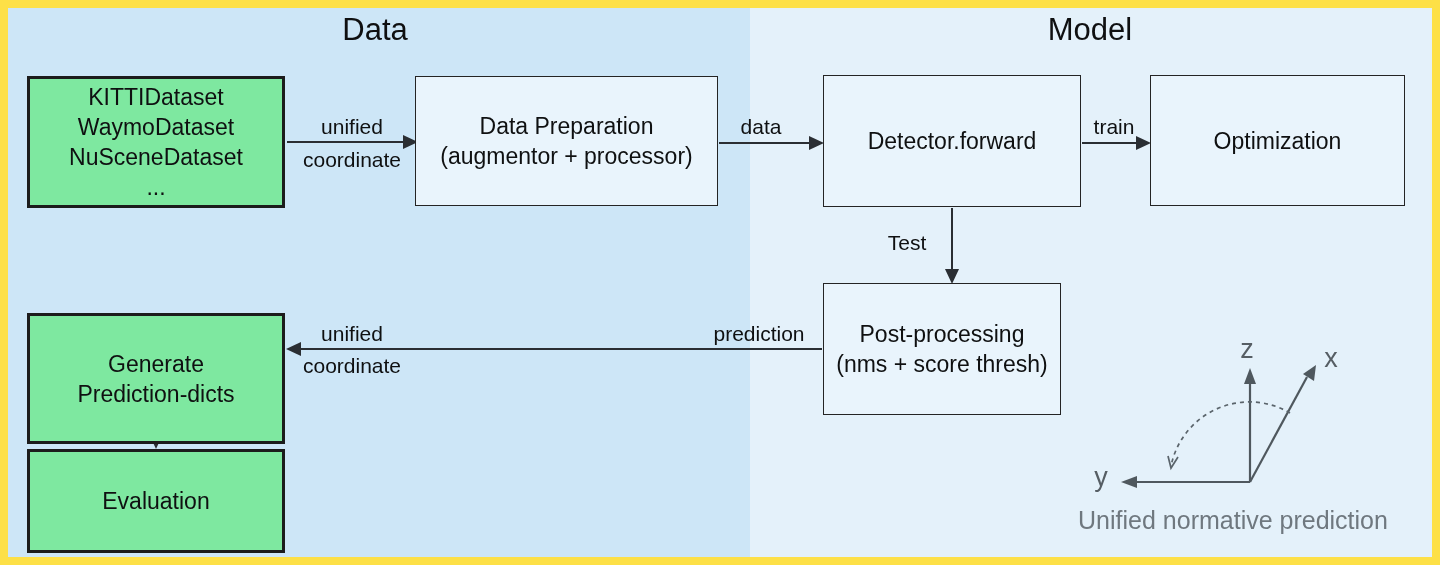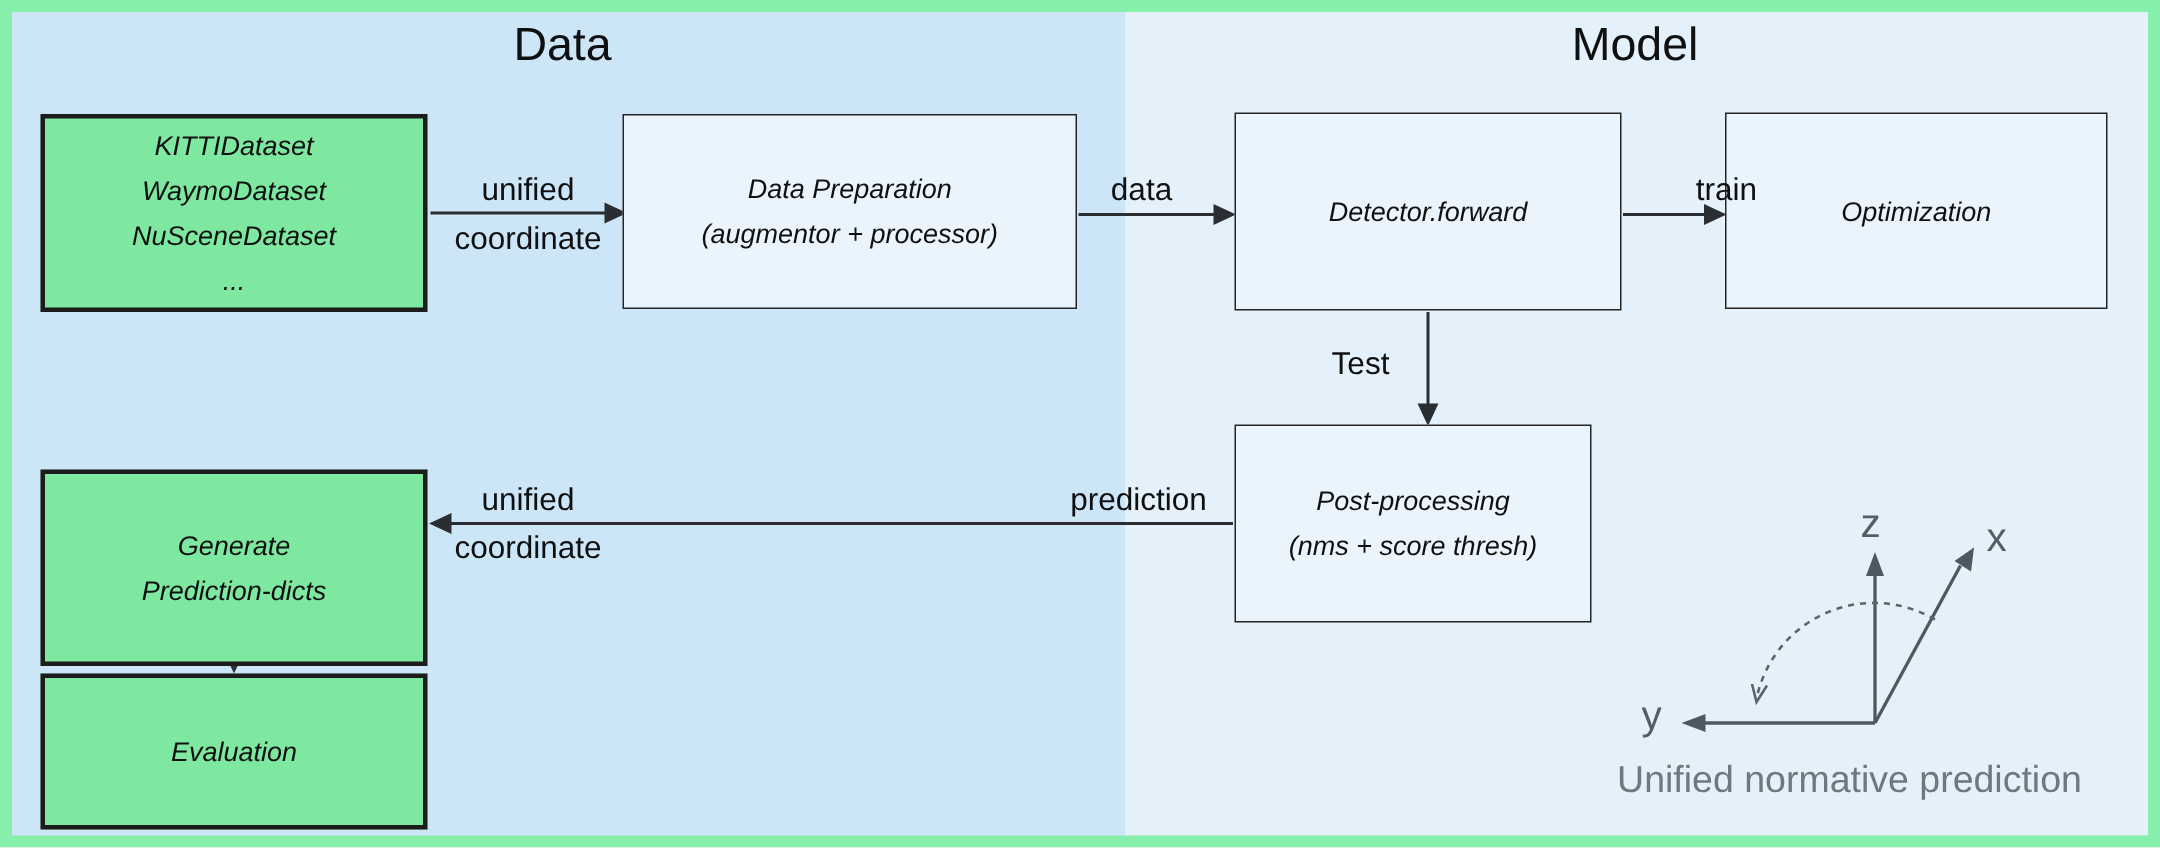--- a/index.html
+++ b/index.html
@@ -1,21 +1,21 @@
 <!DOCTYPE html>
 <html><head>
 <meta charset="utf-8">
 <style>
   html, body { margin: 0; padding: 0; background: #ffffff; }
   * { box-sizing: border-box; }
   .canvas {
     position: relative;
     width: 1440px;
     height: 565px;
-    background: #86efac;
+    background: #fde047;
     font-family: "Liberation Sans", "DejaVu Sans", sans-serif;
     color: #111111;
     overflow: hidden;
   }
   .panel { position: absolute; top: 8px; height: 549px; }
   .panel-data  { left: 8px;   width: 742px; background: #cde6f7; }
   .panel-model { left: 750px; width: 682px; background: #e4f1fa; }
 
   .section-title {
     position: absolute;
@@ -29,24 +29,23 @@
   .t-data  { left: 375px; }
   .t-model { left: 1090px; }
 
   .box {
     position: absolute;
     display: flex;
     flex-direction: column;
     align-items: center;
     justify-content: center;
     text-align: center;
-    font-size: 18px;
+    font-size: 23px;
     line-height: 30px;
     color: #0f1011;
-    font-style: italic;
   }
   .box-green { background: #7ee8a0; border: 3px solid #1c1c1c; }
   .box-light { background: #e9f4fc; border: 1.5px solid #242424; }
 
   .b-datasets   { left: 27px;   top: 76px;  width: 258px; height: 132px; }
   .b-dataprep   { left: 415px;  top: 76px;  width: 303px; height: 130px; }
   .b-detector   { left: 823px;  top: 75px;  width: 258px; height: 132px; }
   .b-optimize   { left: 1150px; top: 75px;  width: 255px; height: 131px; }
   .b-postproc   { left: 823px;  top: 283px; width: 238px; height: 132px; }
   .b-generate   { left: 27px;   top: 285px; width: 258px; height: 131px; margin-top: 28px; }
@@ -56,21 +55,21 @@
     position: absolute;
     font-size: 21px;
     line-height: 26px;
     color: #0f1011;
     transform: translateX(-50%);
     white-space: nowrap;
   }
   .l-unified-top1 { left: 352px; top: 114px; }
   .l-unified-top2 { left: 352px; top: 147px; }
   .l-data         { left: 761px; top: 114px; }
-  .l-train        { left: 1114px; top: 114px; margin-left: 37px; }
+  .l-train        { left: 1114px; top: 114px; }
   .l-test         { left: 907px; top: 230px; }
   .l-prediction   { left: 759px; top: 321px; }
   .l-unified-bot1 { left: 352px; top: 321px; }
   .l-unified-bot2 { left: 352px; top: 353px; }
 
   .axis-label {
     position: absolute;
     font-size: 27px;
     color: #565e64;
     transform: translateX(-50%);

